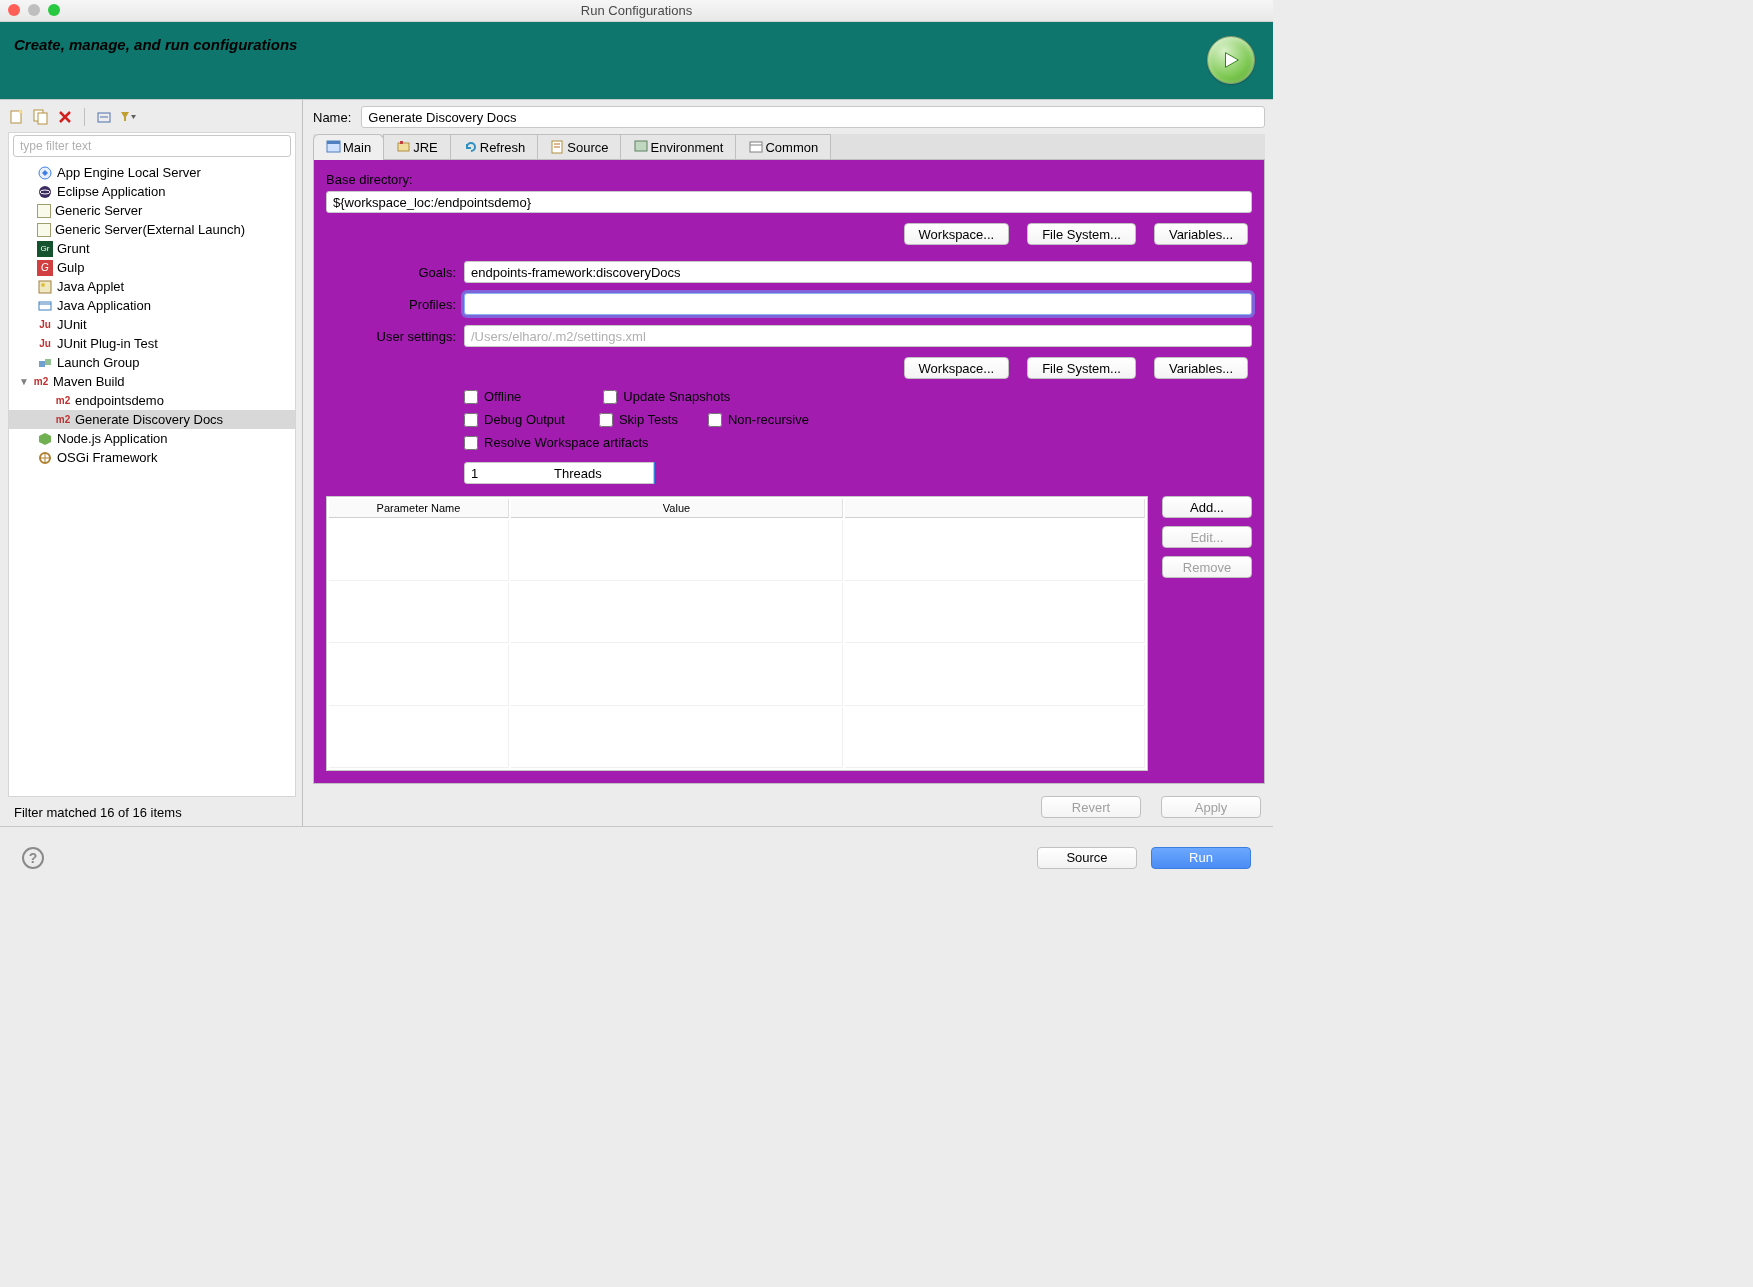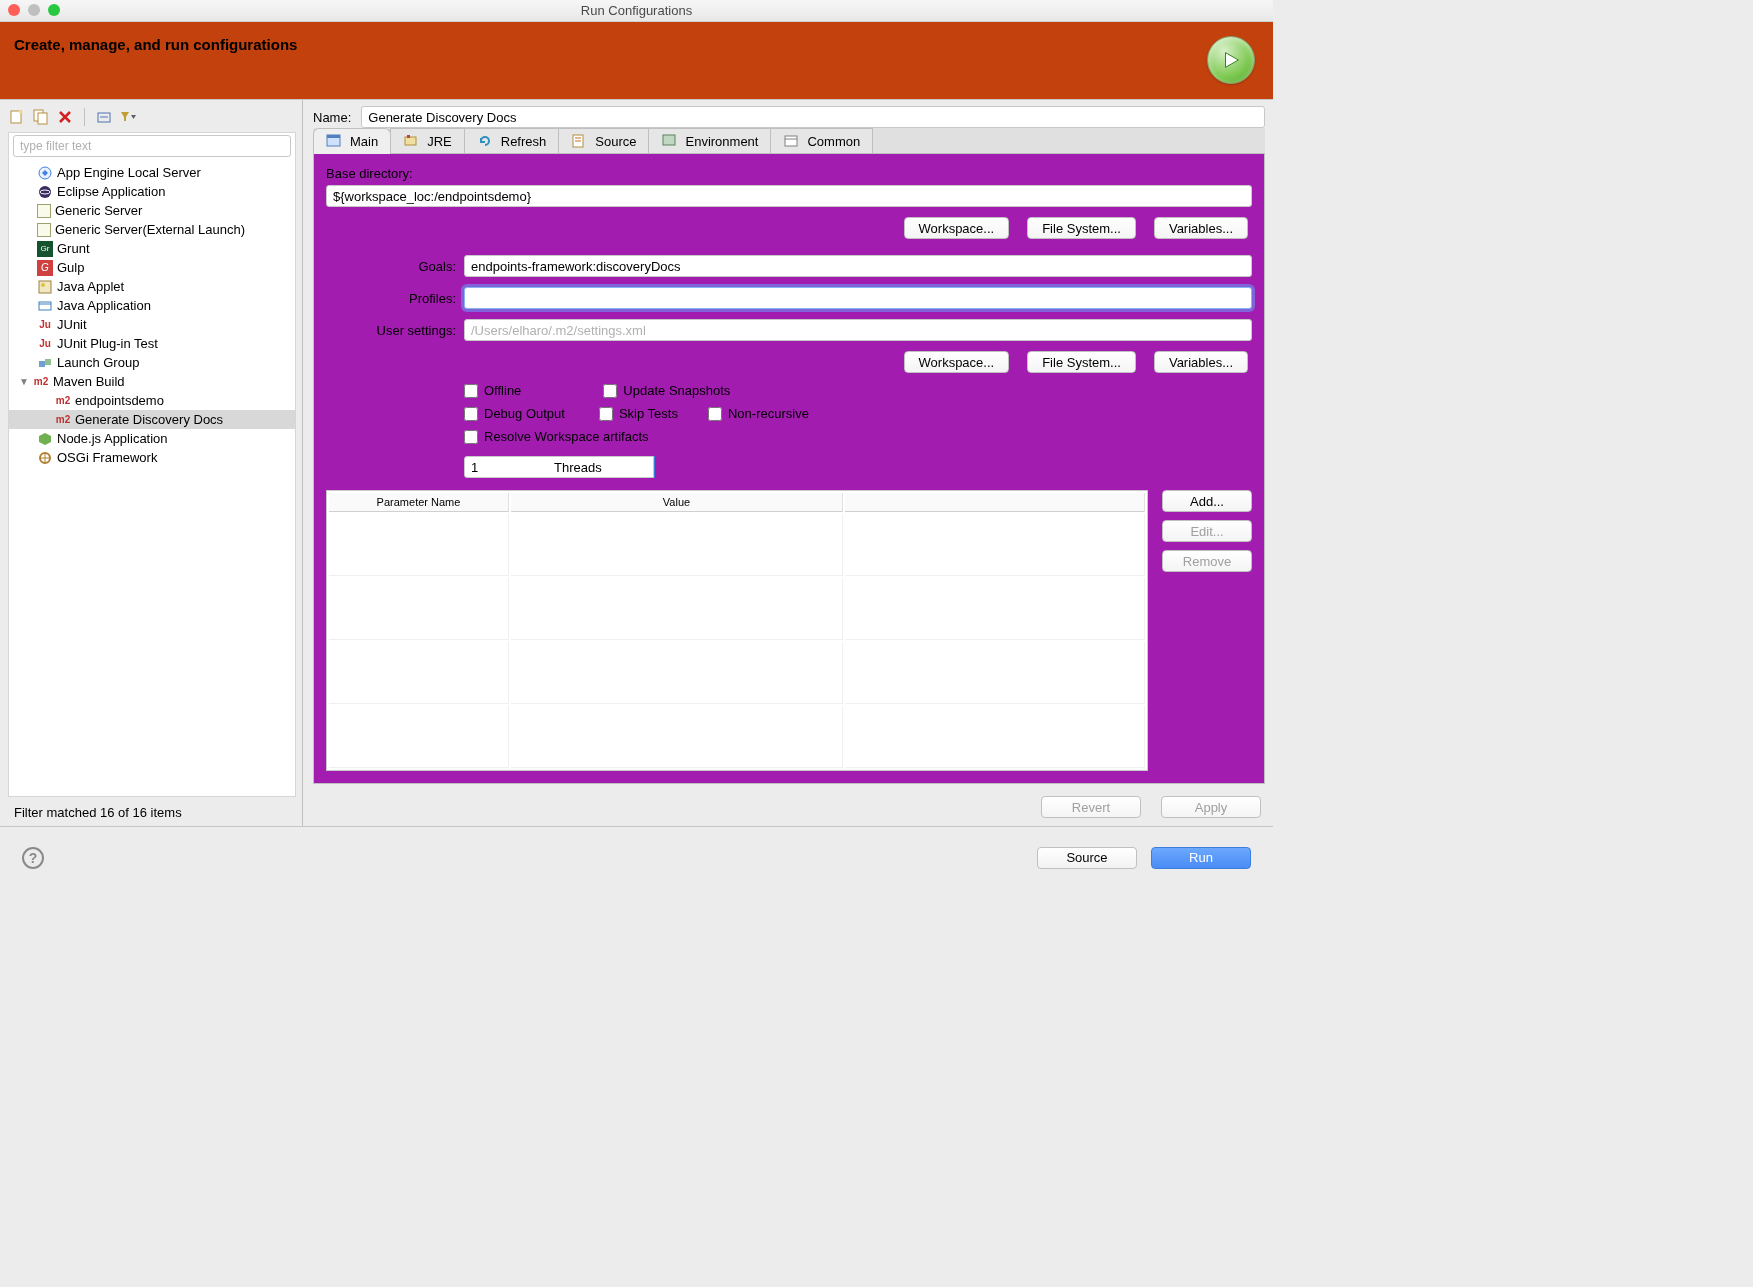--- a/index.html
+++ b/index.html
@@ -24,26 +24,27 @@
 .traffic-lights {
   position: absolute; left: 8px; top: 4px; display: flex; gap: 8px;
 }
 .tl { width: 12px; height: 12px; border-radius: 50%; }
 .tl-red { background: #ff5f57; }
 .tl-yellow { background: #bfbfbf; }
 .tl-green { background: #28c840; }
 .titlebar-title { font-size: 13px; color: #4a4a4a; }
 .header-strip {
   height: 78px;
-  background: #c2410c;
+  background: #0f766e;
   border-bottom: 1px solid #c7c7c7;
   display: flex;
   align-items: flex-start;
   padding: 14px 18px 0 14px;
   justify-content: space-between;
+  font-style: italic;
 }
 .header-title { font-weight: bold; font-size: 15px; }
 .run-icon {
   width: 48px; height: 48px; border-radius: 50%;
   background: radial-gradient(circle at 35% 30%, #d8f0c8, #7cc850 60%, #4a9a20);
   border: 1px solid #8aa070;
   display: flex; align-items: center; justify-content: center;
   box-shadow: inset 0 2px 6px rgba(255,255,255,0.6), 0 1px 2px rgba(0,0,0,0.2);
 }
 .run-icon svg { width: 22px; height: 22px; }
@@ -95,34 +96,34 @@
 .tree-disclosure { width: 10px; color: #808080; font-size: 10px; }
 .tree-icon { width: 16px; height: 16px; flex-shrink: 0; display: inline-flex; align-items: center; justify-content: center; font-size: 9px; }
 .filter-status { padding: 8px 4px 0 6px; font-size: 13px; }
 
 .right-pane {
   flex: 1;
   padding: 6px 8px 8px 10px;
   display: flex;
   flex-direction: column;
 }
-.name-row { display: flex; align-items: center; gap: 10px; }
+.name-row { display: flex; align-items: center; gap: 10px; margin-bottom: 6px; }
 .name-label { font-size: 13px; }
 .name-field {
   flex: 1; height: 22px; border: 1px solid #c8c8c8; border-radius: 3px;
   padding: 0 6px; font-size: 13px; background: #fff;
 }
 .tabbar {
   display: flex; align-items: flex-end; height: 26px;
   border-bottom: 1px solid #bfbfbf;
   background: #e0e0e0;
   gap: 0;
 }
 .tab {
-  display: flex; align-items: center; gap: 8px;
+  display: flex; align-items: center; gap: 1px;
   padding: 0 12px;
   background: #e6e6e6;
   border: 1px solid #bfbfbf;
   border-bottom: none;
   font-size: 13px;
   cursor: pointer;
   position: relative;
   height: 25px;
   margin-right: -1px;
 }

